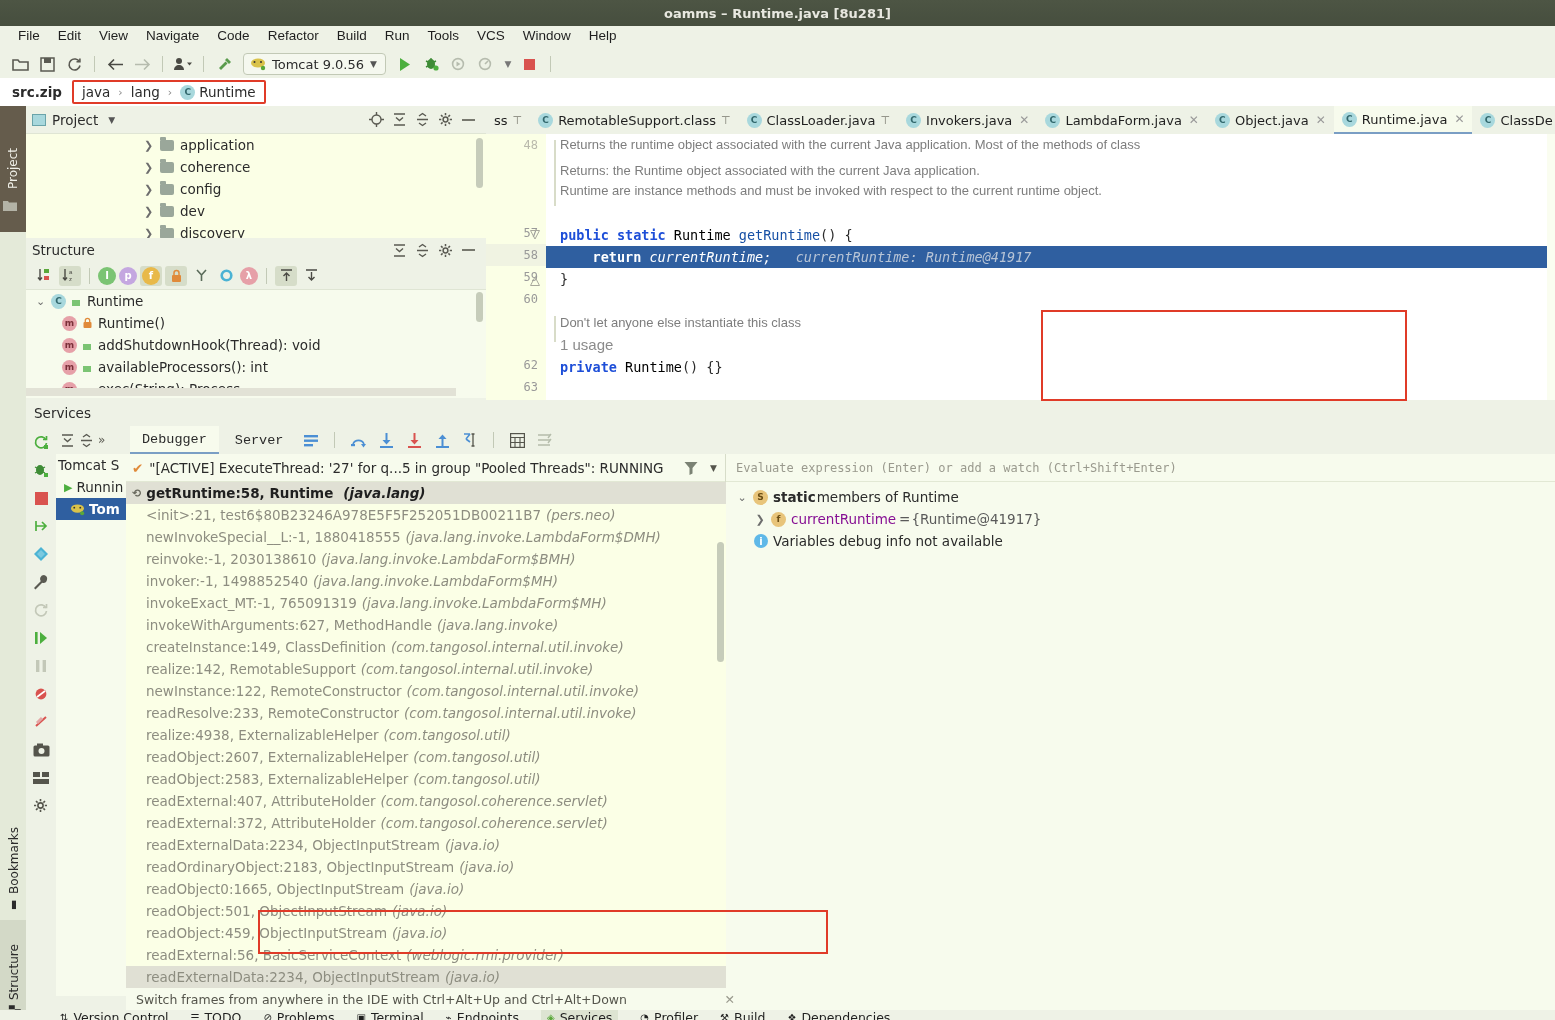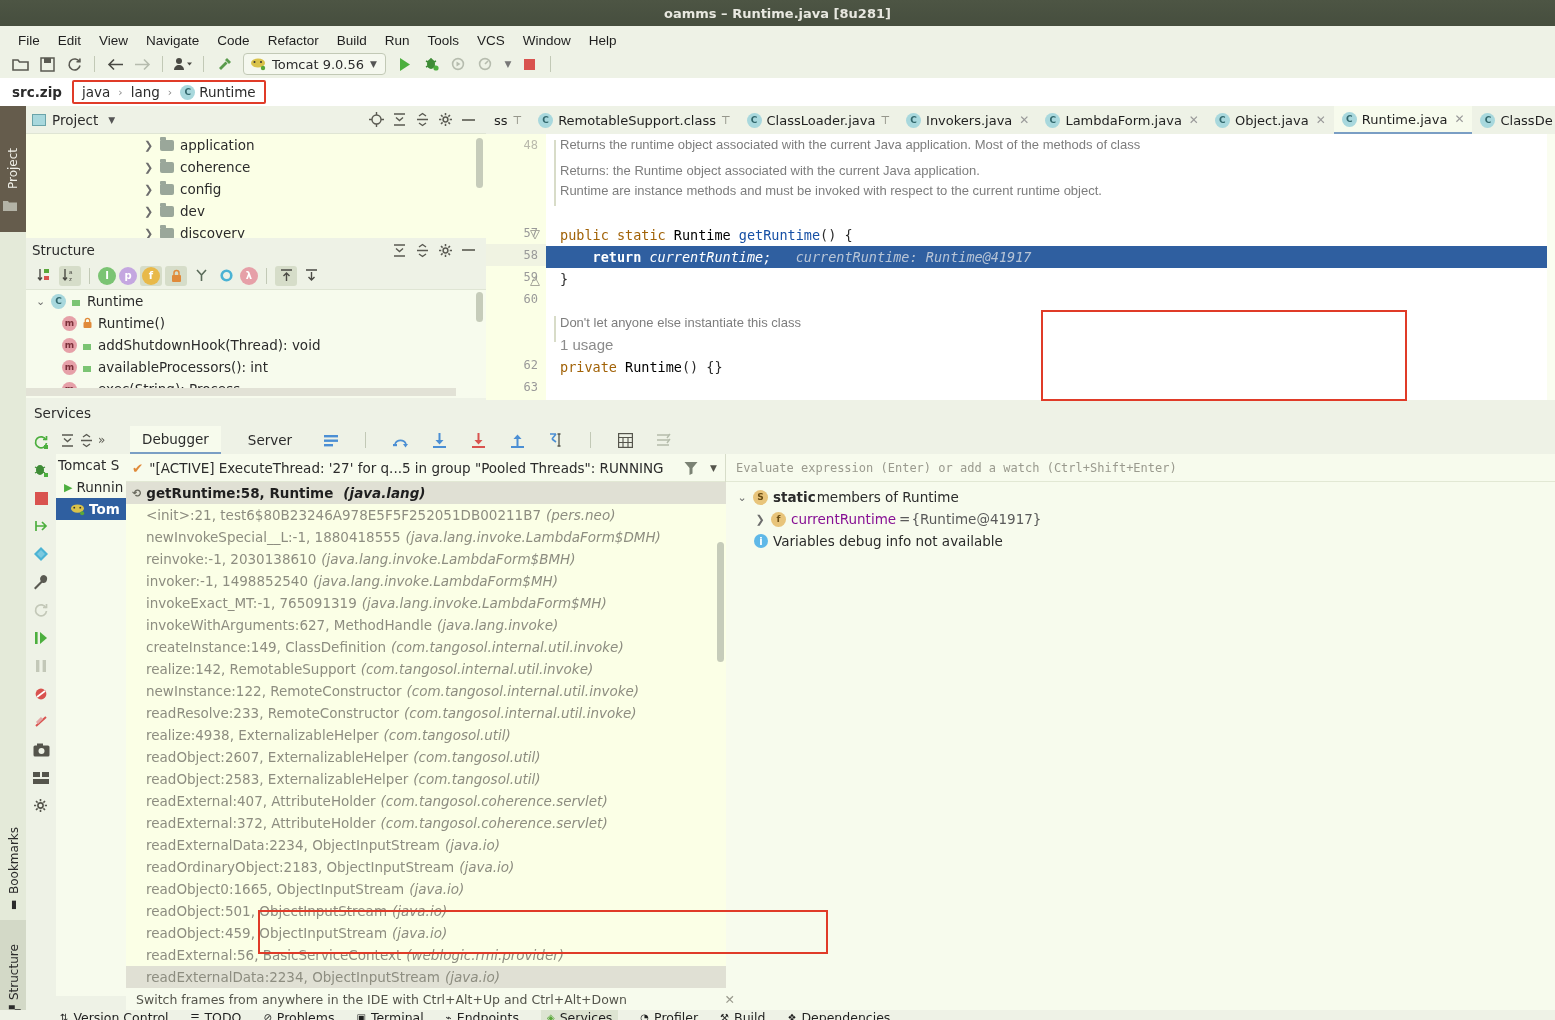--- a/index.html
+++ b/index.html
@@ -17,21 +17,21 @@
     position:absolute; left:0; top:0; width:1555px; height:26px;
     background: linear-gradient(#4d5544,#464e3e);
     color:#e8e8e0; font-size:13px; font-weight:bold;
     display:flex; align-items:center; justify-content:center;
     font-family:"DejaVu Sans", sans-serif;
   }
 
   
   .menubar {
     position:absolute; left:0; top:26px; width:1555px; height:24px;
-    background:#eef2e6; display:flex; align-items:flex-end; padding-left:10px; gap:2px;
+    background:#eef2e6; display:flex; align-items:flex-start; padding-left:10px; gap:2px;
   }
   .menubar .mi {
     font-size:13.5px; color:#1f1f1f; padding:2px 8px; cursor:default;
     font-family:"Liberation Sans", sans-serif;
   }
 
   
   .toolbar {
     position:absolute; left:0; top:50px; width:1555px; height:28px;
     background:#eef2e6; display:flex; align-items:center; padding-left:8px; gap:3px;
@@ -124,21 +124,21 @@
     font-family:"DejaVu Sans Mono", monospace; padding-top:0px; position:relative;
   }
   .gline { height:22px; line-height:22px; padding-right:8px; }
   .code {
     flex:1; background:#fff; font-family:"DejaVu Sans Mono", monospace; font-size:13.5px;
     position:relative; overflow:hidden;
   }
   .cline { height:22px; line-height:22px; padding-left:14px; white-space:pre; }
   .doc { color:#7d7d7d; font-family:"Liberation Sans", sans-serif; font-size:13px; }
   .docbar { position:absolute; left:8px; width:2px; background:#d8dcc8; }
-  .kw { color:#a16207; font-weight:normal; }
+  .kw { color:#1d4ed8; font-weight:bold; }
   .cls { color:#000; }
   .mth { color:#1750a5; }
   .hl-line { background:#2f5fa0; color:#fff; }
   .hl-line .kw { color:#fff; font-weight:bold; }
   .inlay { color:#b7c4d6; font-style:italic; }
   .italic { font-style:italic; }
   .usage { color:#8b8b8b; font-family:"Liberation Sans", sans-serif; font-size:15px; }
   .redbox-editor {
     position:absolute; left:555px; top:204px; width:366px; height:91px;
     border:2px solid #e03b28; pointer-events:none; z-index:5;
@@ -156,21 +156,21 @@
   .svcbtn { width:22px; height:20px; display:flex; align-items:center; justify-content:center; }
   .svc-tree {
     position:absolute; left:56px; top:426px; width:70px; height:570px; background:#f7fbed;
   }
   .svc-tree-tools { height:28px; background:#eef2e6; display:flex; align-items:center; gap:4px; padding-left:4px; }
   .svcrow { height:22px; display:flex; align-items:center; font-size:13.5px; gap:4px; padding-left:2px; white-space:nowrap; overflow:hidden;}
   .svcrow.sel { background:#2f5fa0; color:#fff; font-weight:bold; }
 
   .dbg-panel { position:absolute; left:126px; top:426px; width:1429px; height:570px; background:#f7fbed; }
   .dbg-tabs {
-    height:28px; background:#eef2e6; display:flex; align-items:center; gap:15px; padding-left:4px;
+    height:28px; background:#eef2e6; display:flex; align-items:center; gap:4px; padding-left:4px;font-family:Liberation Mono, monospace;
   }
   .dbg-tab { height:28px; padding:0 12px; display:flex; align-items:center; font-size:13.5px; }
   .dbg-tab.active { background:#f7fbed; border-bottom:2px solid #7a9ec4; }
   .dbg-toolsep { width:1px; height:16px; background:#c2c9b6; margin:0 7px; }
   .dbg-ibtn { width:24px; height:22px; display:flex; align-items:center; justify-content:center; }
 
   .dbg-split { position:absolute; left:0; top:28px; width:1429px; height:542px; display:flex; }
   .frames-col { width:600px; height:542px; background:#fbffe6; position:relative; border-right:1px solid #d7ddc9; }
   .thread-bar {
     height:28px; background:#f7fbed; display:flex; align-items:center; gap:6px; padding-left:6px;

